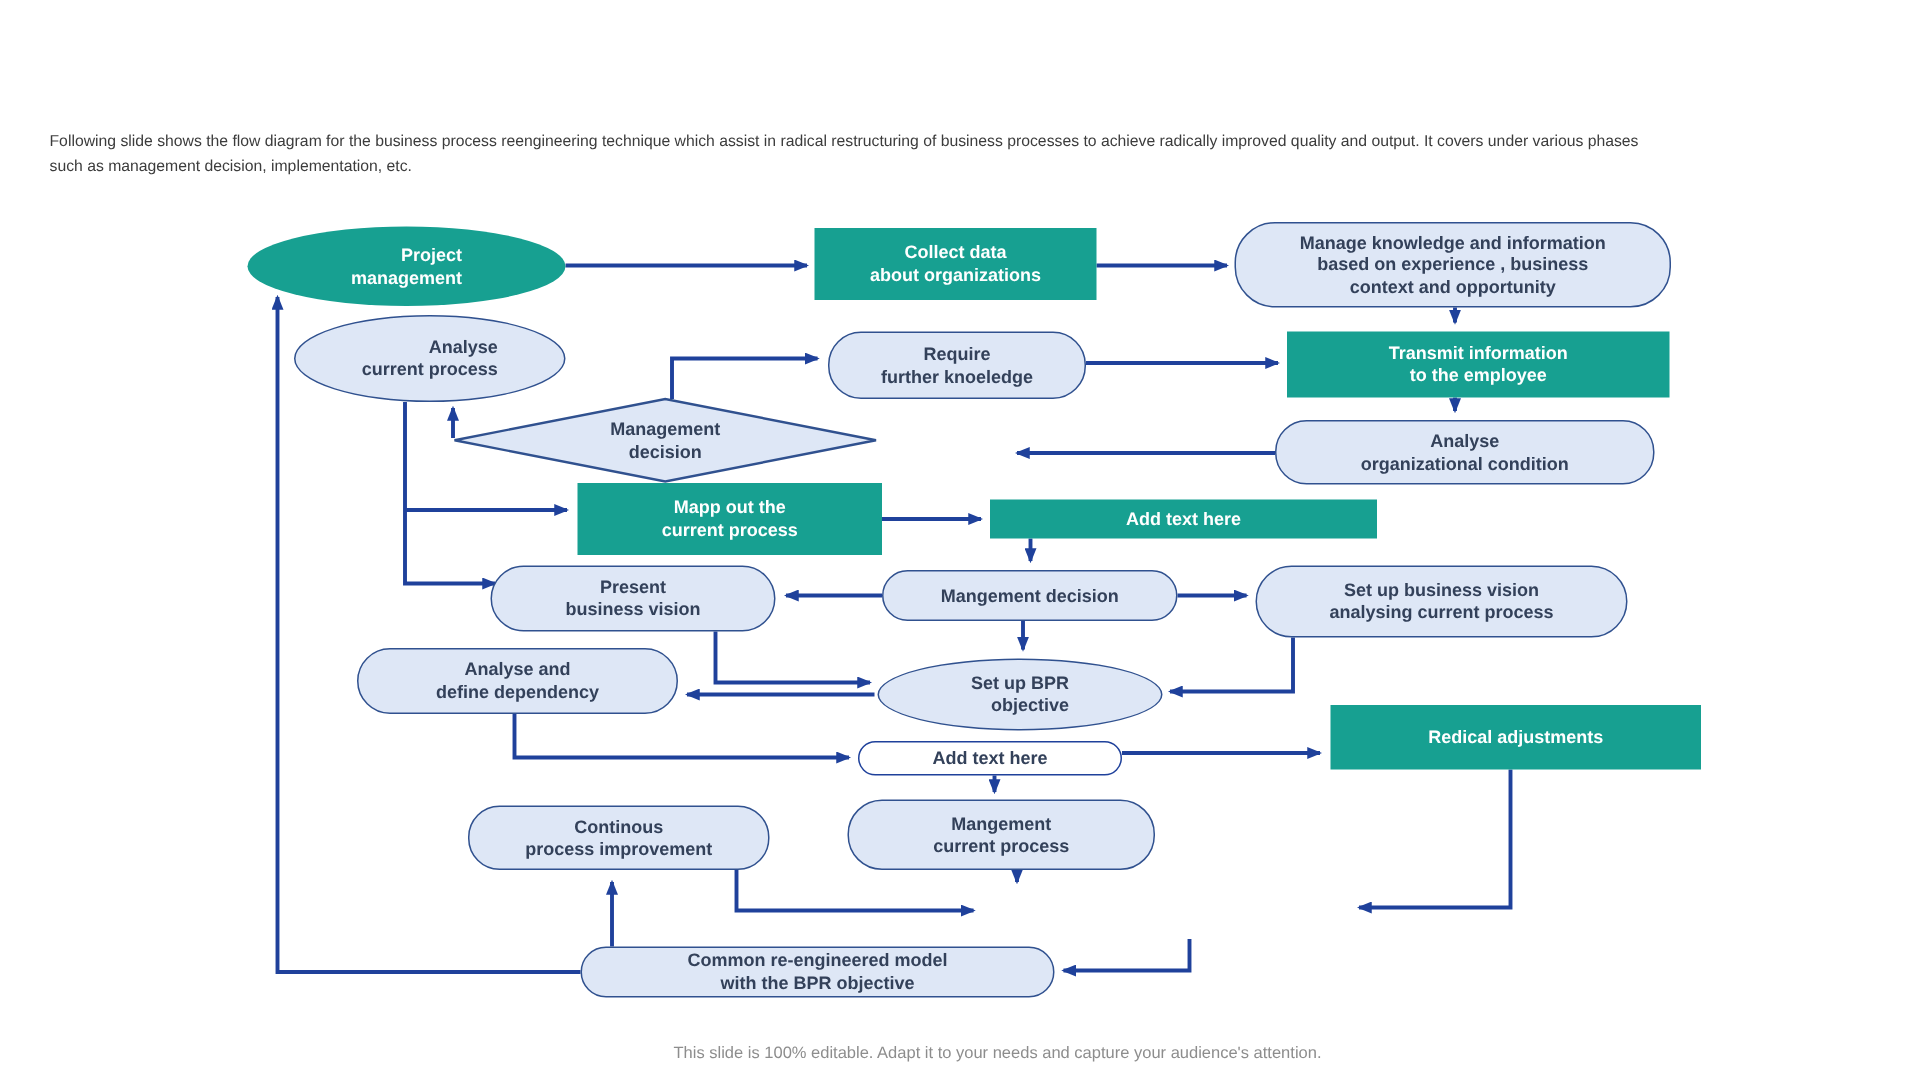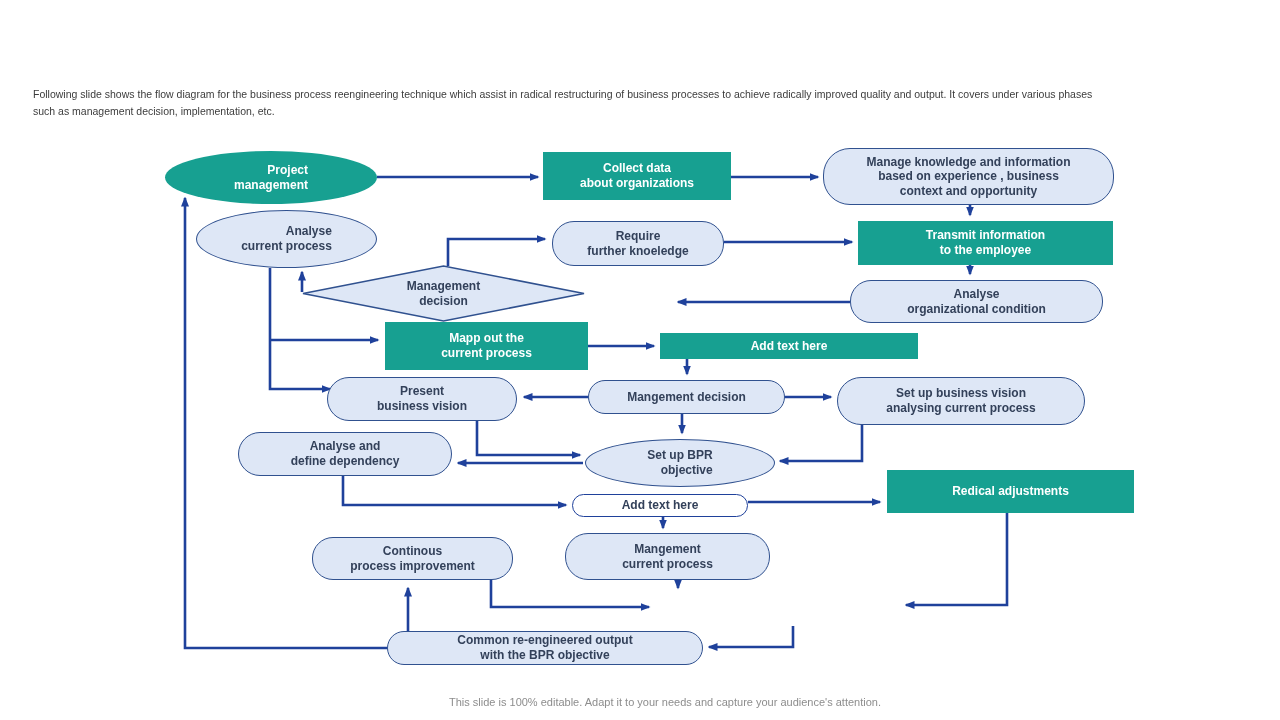--- a/index.html
+++ b/index.html
@@ -117,18 +117,18 @@
 
   <div class="node white-pill" style="left:572px;top:494px;width:176px;height:23px;border-radius:12px">Add text here</div>
 
   <div class="node light" style="left:565px;top:533px;width:205px;height:47px;border-radius:23px">Mangement
 current process</div>
 
   <div class="node light" style="left:312px;top:537px;width:201px;height:43px;border-radius:21px">Continous
 process improvement</div>
 
 
-  <div class="node light" style="left:387px;top:631px;width:316px;height:34px;border-radius:17px">Common re-engineered output
+  <div class="node light" style="left:387px;top:631px;width:316px;height:34px;border-radius:17px">Common re-engineered model
 with the BPR objective</div>
 
   <div class="footer">This slide is 100% editable. Adapt it to your needs and capture your audience's attention.</div>
 
 </div>
 
 </body></html>

